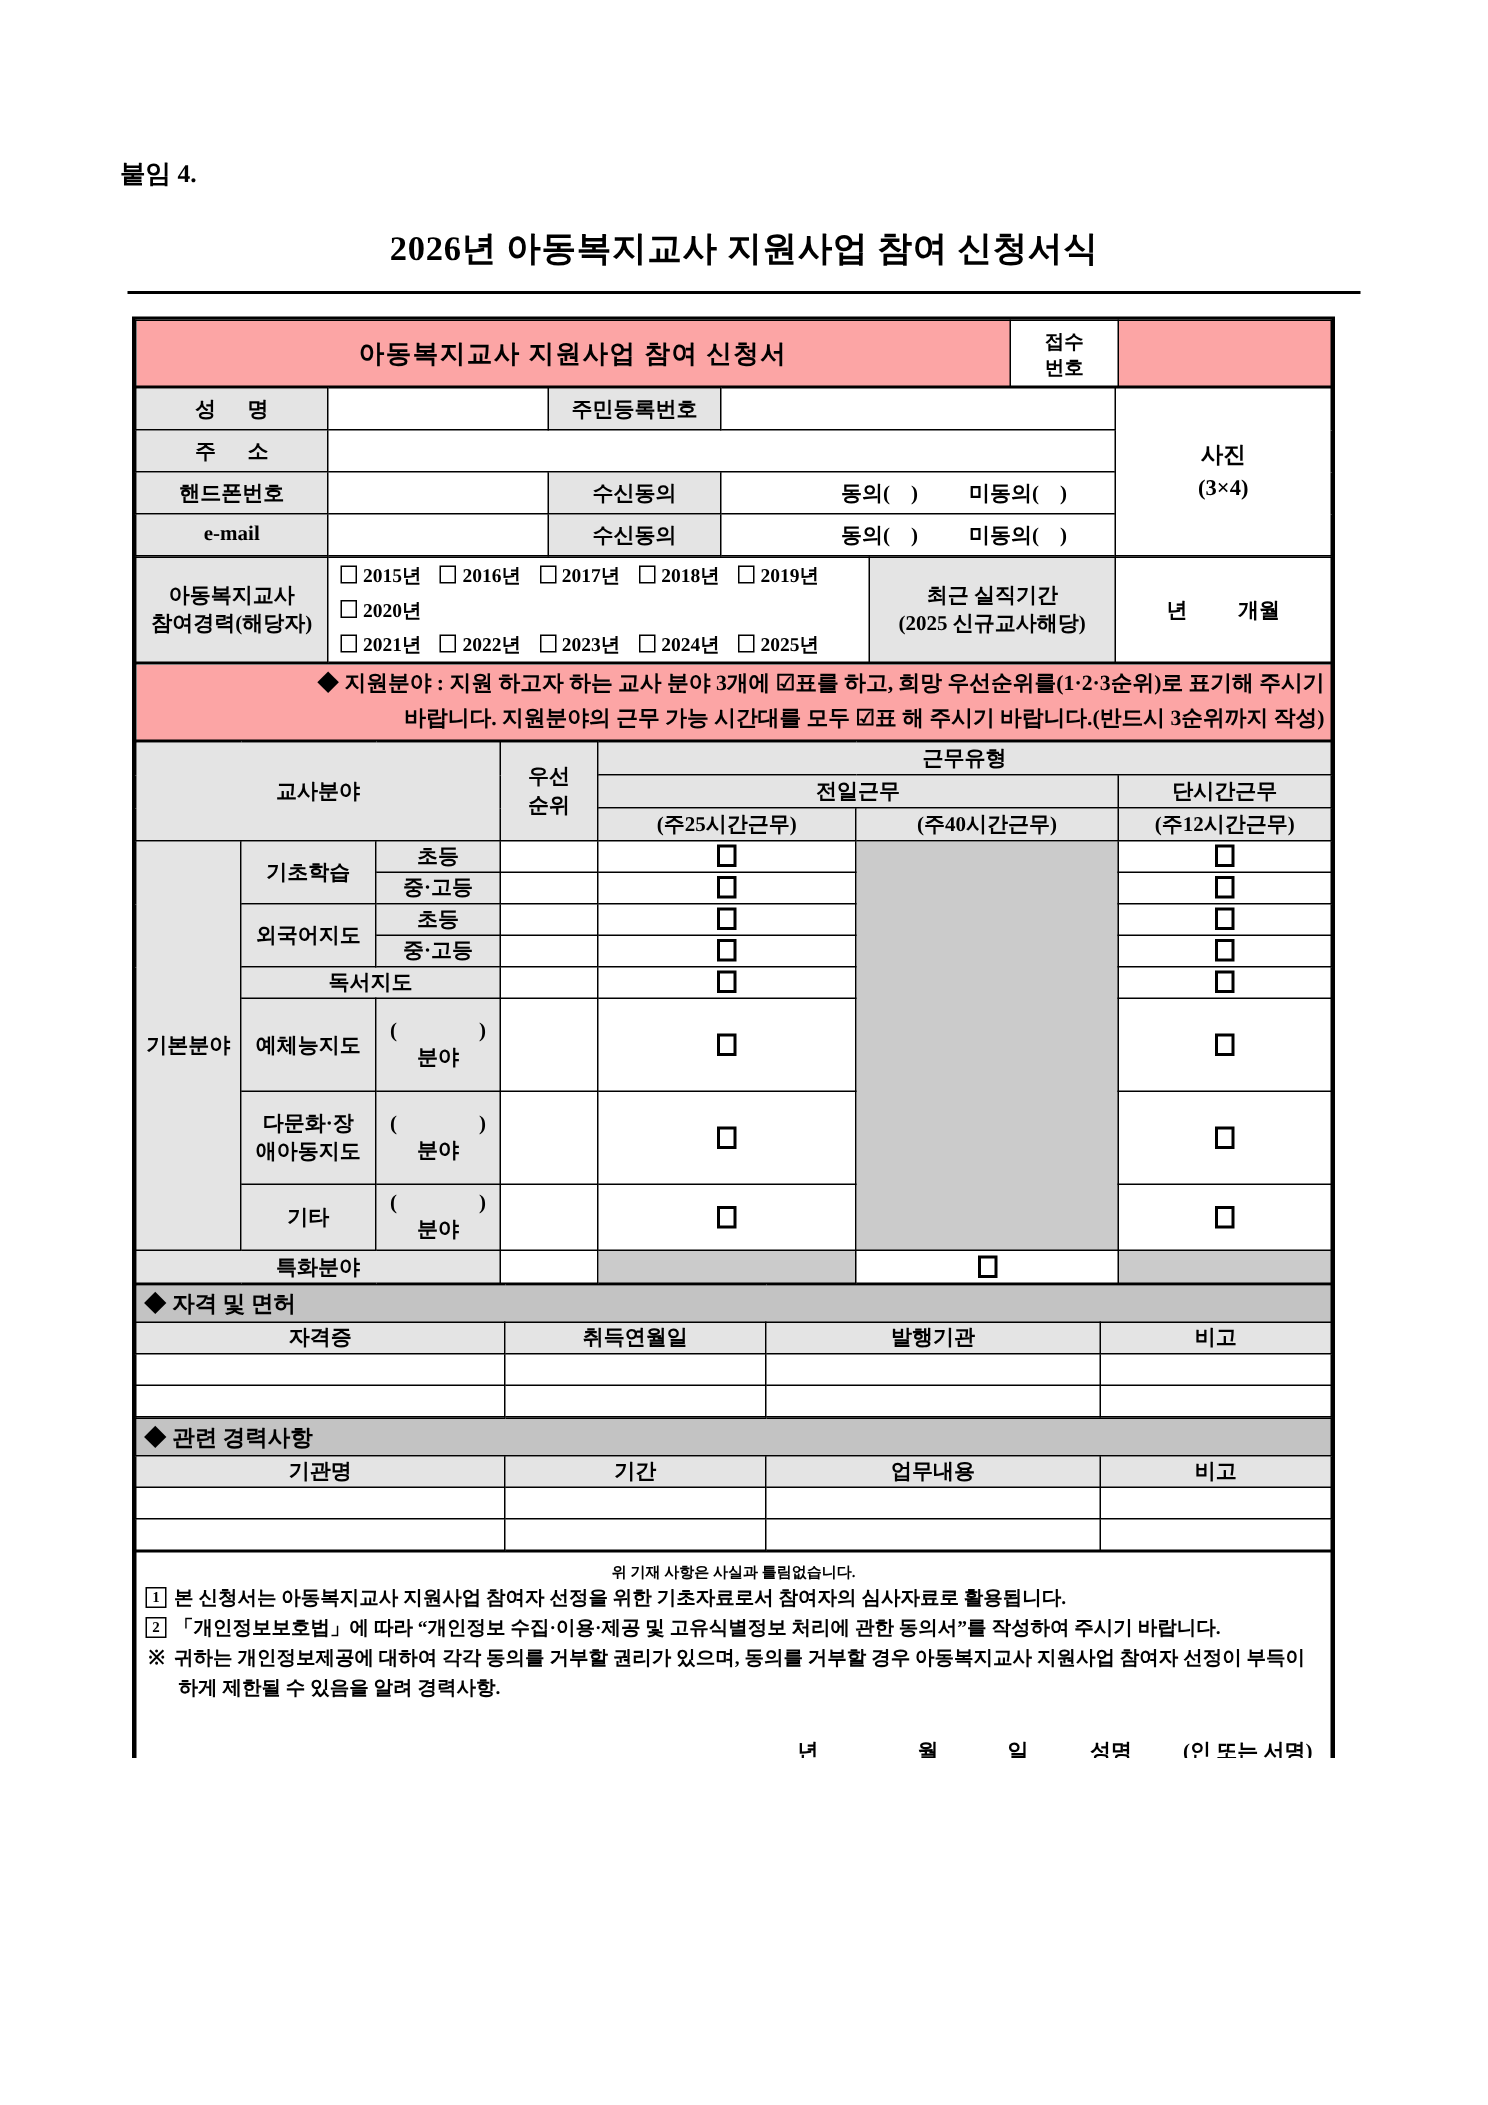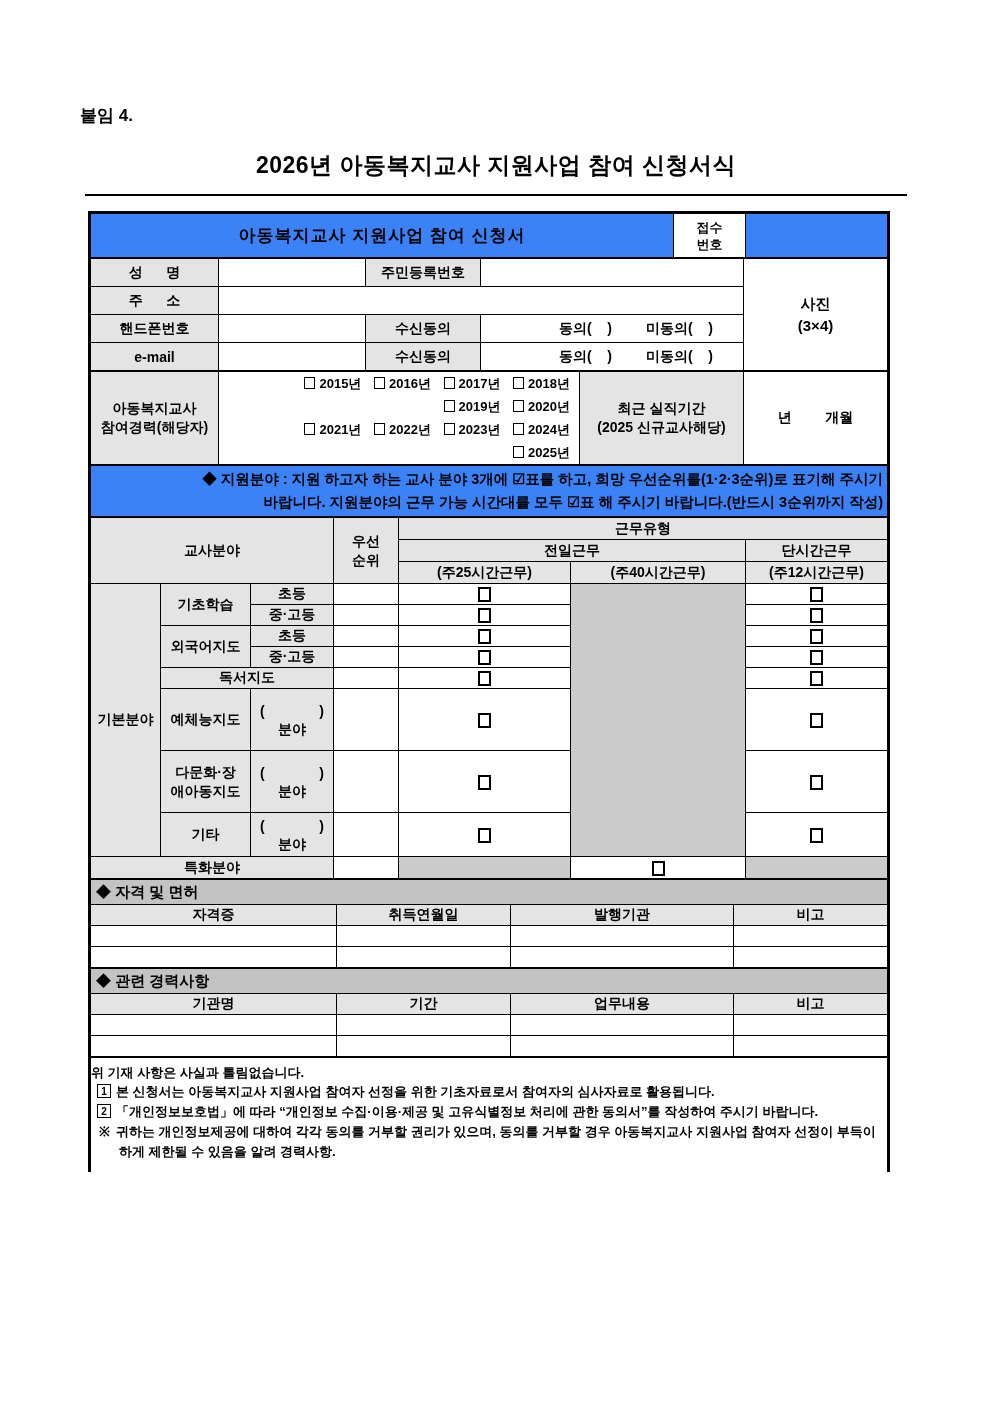--- a/index.html
+++ b/index.html
@@ -1,69 +1,69 @@
 <!DOCTYPE html>
 <html><head>
 <meta charset="utf-8">
 <style>
   * { margin:0; padding:0; box-sizing:border-box; }
   html,body { background:#fff; }
   .page {
     position:relative; width:992px; height:1172px; background:#fff;
-    font-family:Liberation Sans, sans-serif; color:#000; overflow:hidden;
+    font-family:Liberation Serif, serif; color:#000; overflow:hidden;
   }
   .attachment { position:absolute; left:80px; top:104px; font-size:17px; font-weight:bold; }
   .doc-title { position:absolute; left:0; top:150px; width:100%; text-align:center;
     font-size:23px; font-weight:800; letter-spacing:0.5px; }
   .title-rule { position:absolute; left:85px; top:194px; width:822px; height:2px; background:#000; }
 
   .form-box { position:absolute; left:88px; top:211px; width:802px; border:2px solid #000; background:#fff; }
   table { border-collapse:collapse; width:100%; table-layout:fixed; }
   td { border:1px solid #000; text-align:center; vertical-align:middle;
        font-size:14px; font-weight:bold; overflow:hidden; padding:0; }
   .pre { white-space:pre; }
 
-  .bg-head     { background:#3b82f6; }
+  .bg-head     { background:#fca5a5; }
   .bg-label    { background:#e4e4e4; }
   .bg-section  { background:#c3c3c3; }
   .bg-disabled { background:#cbcbcb; }
   .white       { background:#fff; }
 
   .title-cell { font-size:17px; letter-spacing:1px; }
   .receipt-cell { font-size:13px; line-height:17px; background:#fff; }
   .photo-cell div { line-height:22px; font-size:15px; }
 
   .cb { display:inline-block; width:13px; height:15px; border:2px solid #000; background:#fff; vertical-align:middle; }
   .cb-sm { display:inline-block; width:11px; height:12px; border:1px solid #000; background:#fff;
            vertical-align:-1px; margin-right:4px; }
-  .years { text-align:right; padding-left:20px; font-size:13px; line-height:23px; }
+  .years { text-align:left; padding-left:8px; font-size:13px; line-height:23px; }
   .years .yr { margin-right:9px; white-space:nowrap; }
   .consent-opts { display:flex; justify-content:center; gap:34px;margin-left:48px; }
   .unit-row { display:flex; justify-content:space-evenly; }
 
   .instr { text-align:right; font-size:14.5px; line-height:23px; padding:2px 4px; }
   .instr .l2 { padding-left:16px; }
 
   .paren-line { display:flex; justify-content:space-between; padding:0 9px; line-height:18px; }
   .paren-label { line-height:18px; }
   .two-line div { line-height:19px; }
 
   .section-title { text-align:left; padding-left:5px; font-size:15px; }
 
   .footer-cell { vertical-align:top; text-align:left; }
-  .declaration { font-size:13px; margin-top:6px; }
+  .declaration { text-align:center; font-size:10px; margin-top:6px; }
   .notes { padding:0 6px; font-size:13px; line-height:20px; }
   .note { padding-left:22px; text-indent:-22px; }
   .note-marker { display:inline-block; width:14px; height:14px; border:1px solid #000;
     font-size:10px; line-height:13px; text-align:center; text-indent:0; margin-right:5px; vertical-align:1px; }
   .note-sym { display:inline-block; width:15px; text-align:center; text-indent:0; margin-right:4px; }
   .sign-row { display:flex; justify-content:flex-end; align-items:center; margin-top:24px;
     padding-right:12px; font-size:14px; }
   .sign-row .g1 { margin-left:66px; } .sign-row .g2 { margin-left:46px; }
-  .sign-row .g3 { margin-left:78px; } .sign-row .g4 { margin-left:34px; }
+  .sign-row .g3 { margin-left:41px; } .sign-row .g4 { margin-left:34px; }
   .addressee { text-align:right; padding-right:14px; margin-top:14px; font-size:22px;
     font-weight:800; letter-spacing:3px; }
 </style>
 </head>
 <body>
 
 <div class="page">
   <div class="attachment">붙임 4.</div>
   <div class="doc-title">2026년 아동복지교사 지원사업 참여 신청서식</div>
   <div class="title-rule"></div>

